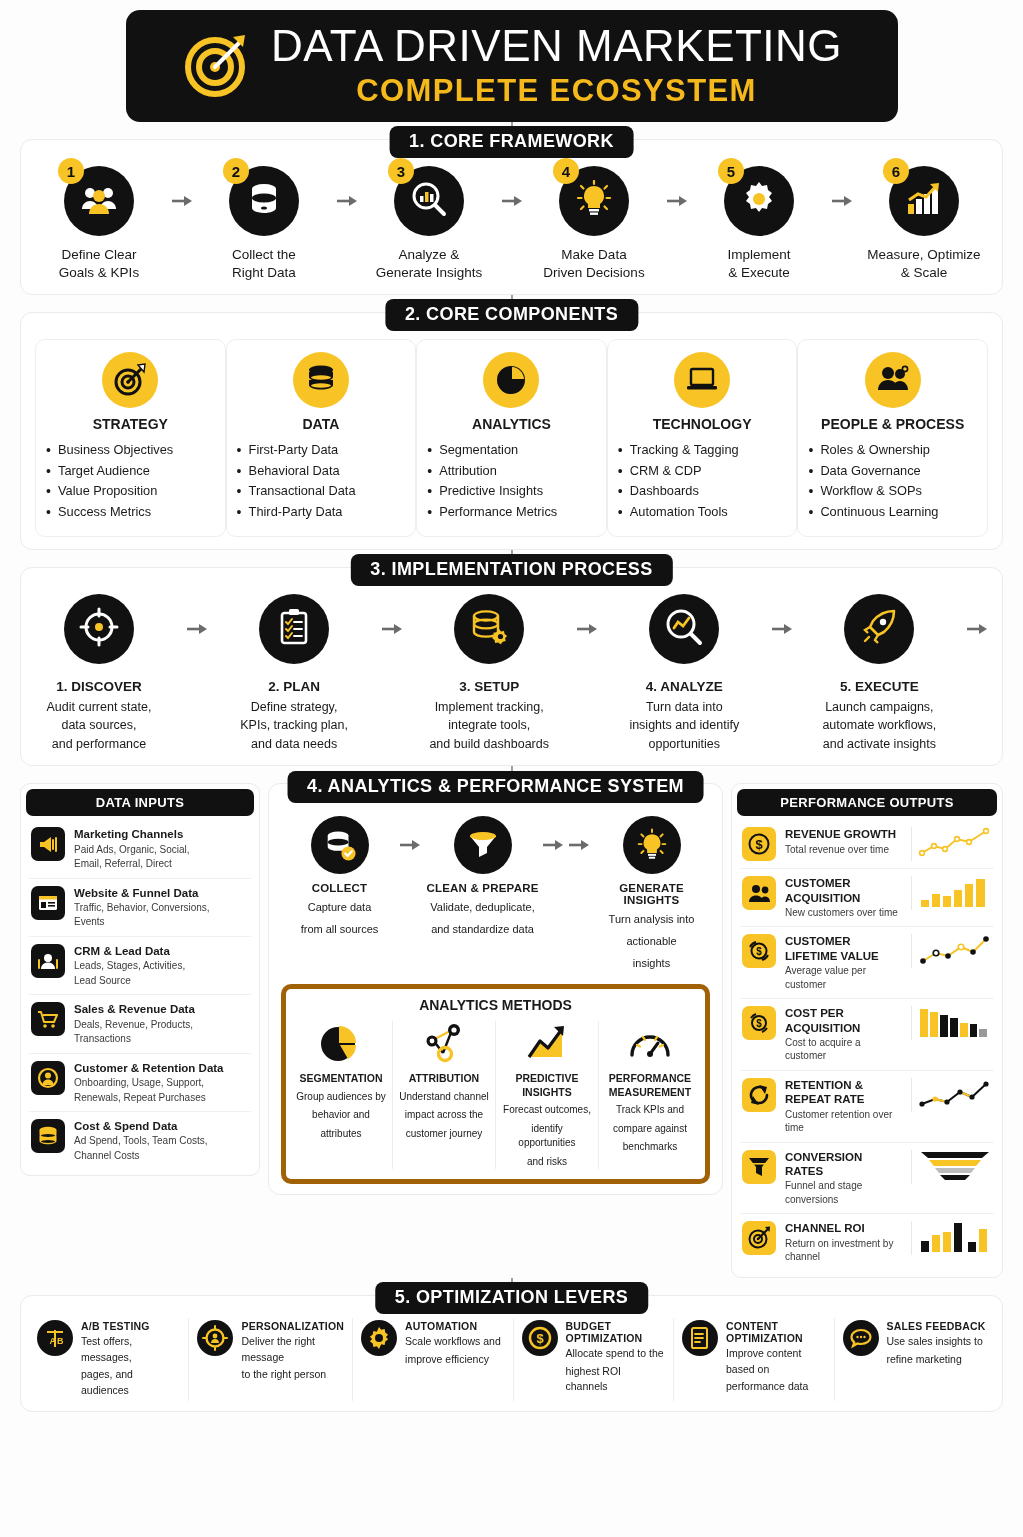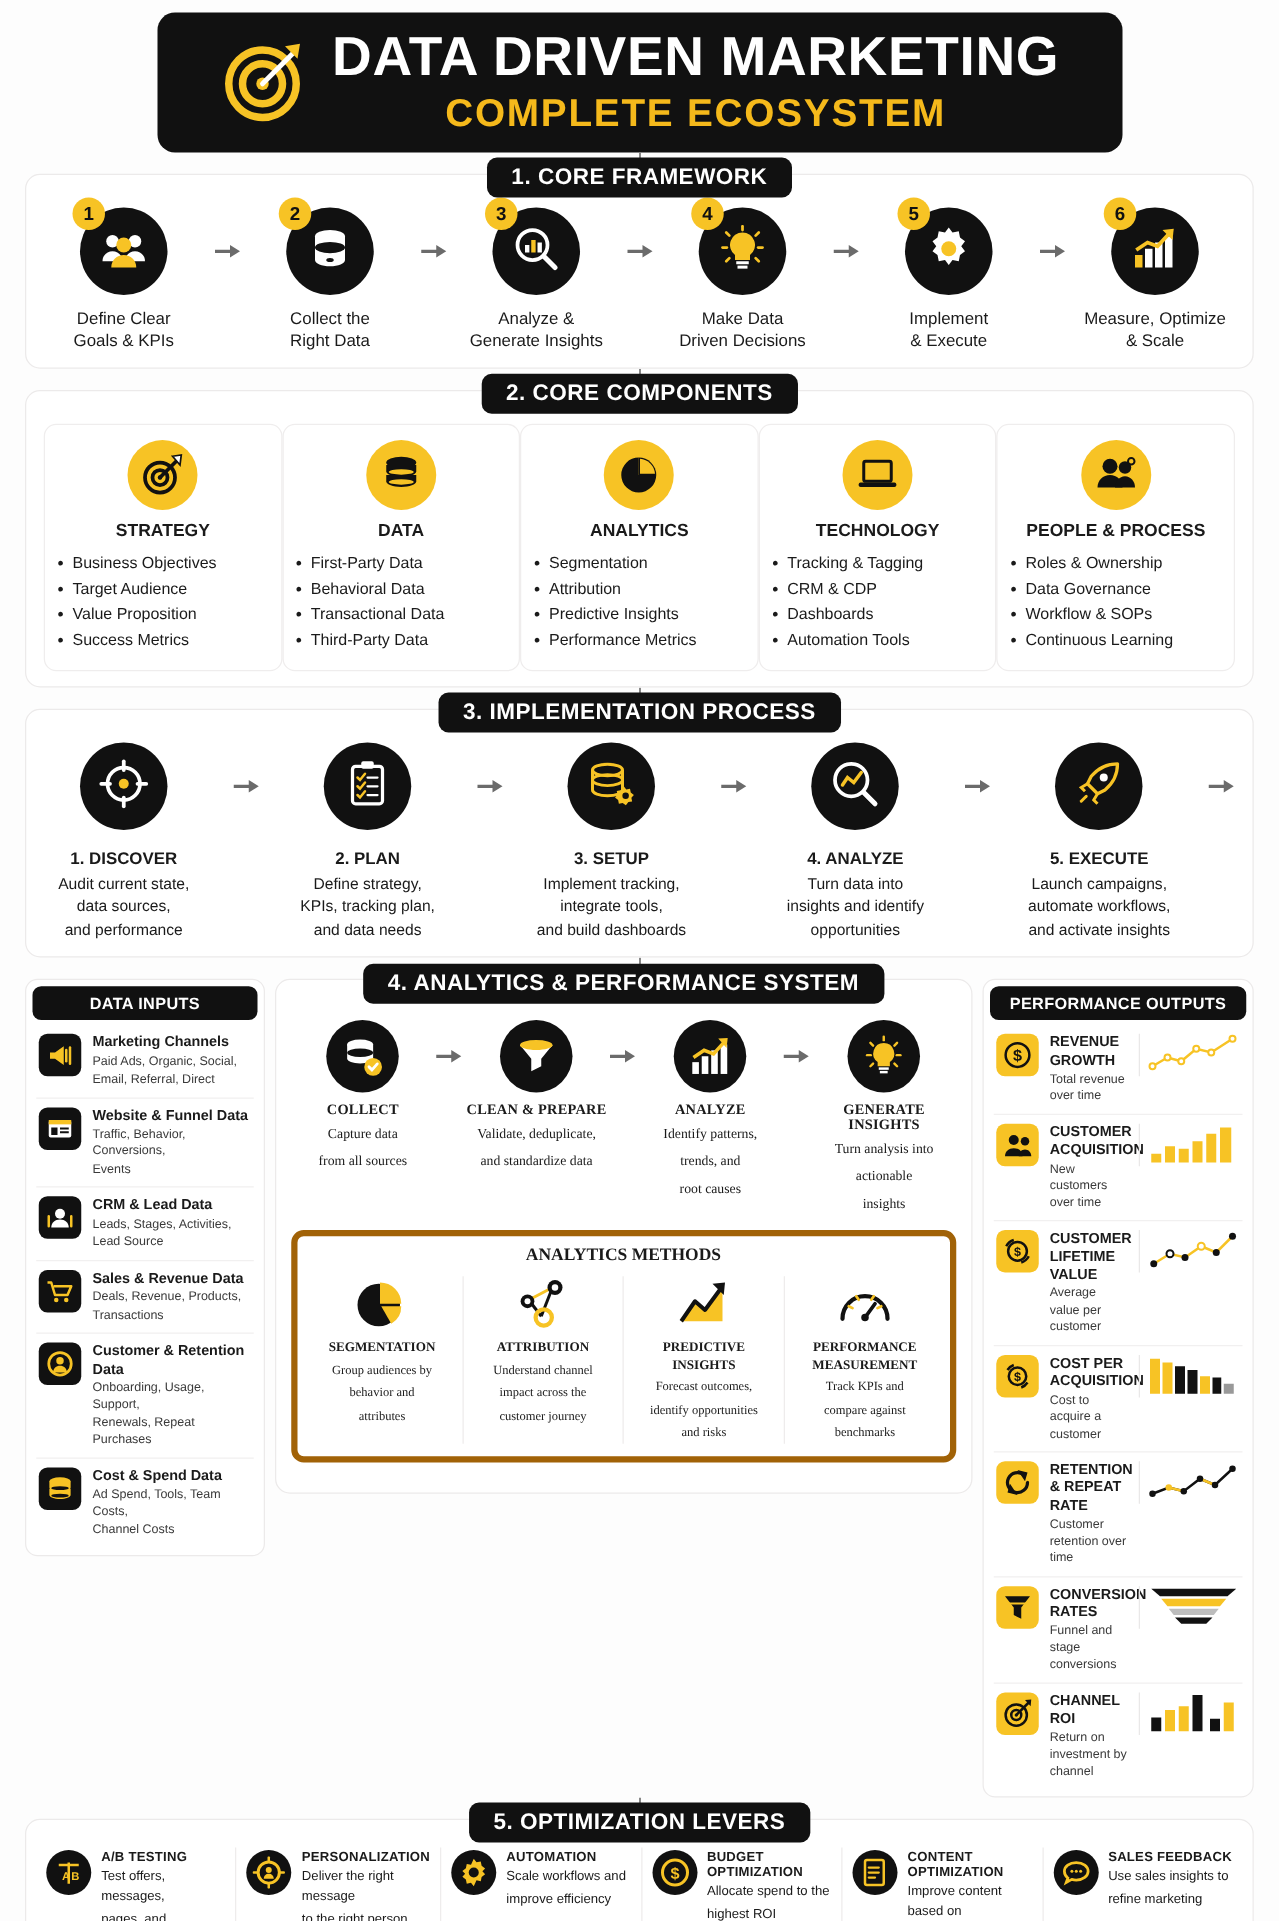--- a/index.html
+++ b/index.html
@@ -13,21 +13,21 @@
   .page { width: 1023px; height: 1537px; position: relative; padding: 0 20px; }
 
   
   .banner {
     margin: 10px auto 0; width: 772px; height: 112px;
     background: #111; border-radius: 14px;
     display: flex; align-items: center; justify-content: center; gap: 16px;
   }
   .banner-text { text-align: center; }
   .banner-title {
-    color: #fff; font-weight: bold; font-size: 44px; letter-spacing: 0.5px;
+    color: #fff; font-weight: normal; font-size: 44px; letter-spacing: 0.5px;
     line-height: 1.05; font-family: "Liberation Sans", sans-serif;
   }
   .banner-sub {
     color: #F5B91B; font-weight: bold; font-size: 31px; letter-spacing: 1.4px;
     margin-top: 3px;
   }
 
   
   .connector { display: flex; justify-content: center; height: 17px; align-items: center; }
   .connector svg { display: block; }
@@ -665,21 +665,21 @@
             <div class="io-sub">Ad Spend, Tools, Team Costs,</div>
             <div class="io-sub">Channel Costs</div>
           </div>
         </div>
 
       </div>
     </div>
 
     <div class="s4-center section">
       <div class="sec-header" style="top:-12px;">4. ANALYTICS &amp; PERFORMANCE SYSTEM</div>
-      <div class="sec-body" style="padding:14px 6px 16px;font-family:Liberation Serif, serif;">
+      <div class="sec-body" style="padding:14px 6px 2px;">
         <div class="flow4">
 
           <div class="f4">
             <div class="f4-circle">
               <svg width="34" height="34" viewBox="0 0 36 36">
                 <ellipse cx="16" cy="8" rx="11" ry="4.2" fill="#fff"></ellipse>
                 <path d="M5 8v12c0 2.3 4.9 4.2 11 4.2s11-1.9 11-4.2V8" fill="#fff"></path>
                 <ellipse cx="16" cy="15" rx="11" ry="3.6" fill="#111"></ellipse>
                 <circle cx="27" cy="27" r="7.5" fill="#F7C325"></circle>
                 <polyline points="23.5,27 26,29.5 30.5,24.5" fill="none" stroke="#fff" stroke-width="2.4" stroke-linecap="round"></polyline>
@@ -708,36 +708,20 @@
             <div class="f4-desc">Validate, deduplicate,</div>
             <div class="f4-desc">and standardize data</div>
           </div>
           <div class="f4-arrow">
               <svg width="22" height="14">
                 <line x1="1" y1="7" x2="14" y2="7" stroke="#6b6b6b" stroke-width="2.6"></line>
                 <path d="M13 2 L21 7 L13 12 Z" fill="#6b6b6b"></path>
               </svg>
             </div>
 
-          <div class="f4">
-            <div class="f4-circle">
-              <svg width="34" height="32" viewBox="0 0 36 32">
-                <rect x="3" y="21" width="5.6" height="10" fill="#fff"></rect>
-                <rect x="11" y="16" width="5.6" height="15" fill="#fff"></rect>
-                <rect x="19" y="11" width="5.6" height="20" fill="#fff"></rect>
-                <rect x="27" y="6" width="5.6" height="25" fill="#fff"></rect>
-                <polyline points="4,17 13,11 21,14 31,3" fill="none" stroke="#F7C325" stroke-width="3"></polyline>
-                <path d="M25 1 L33 0.5 L32 9 Z" fill="#F7C325"></path>
-              </svg>
-            </div>
-            <div class="f4-title">ANALYZE</div>
-            <div class="f4-desc">Identify patterns,</div>
-            <div class="f4-desc">trends, and</div>
-            <div class="f4-desc">root causes</div>
-          </div>
           <div class="f4-arrow">
               <svg width="22" height="14">
                 <line x1="1" y1="7" x2="14" y2="7" stroke="#6b6b6b" stroke-width="2.6"></line>
                 <path d="M13 2 L21 7 L13 12 Z" fill="#6b6b6b"></path>
               </svg>
             </div>
 
           <div class="f4">
             <div class="f4-circle">
               <svg width="32" height="34" viewBox="0 0 36 38">

